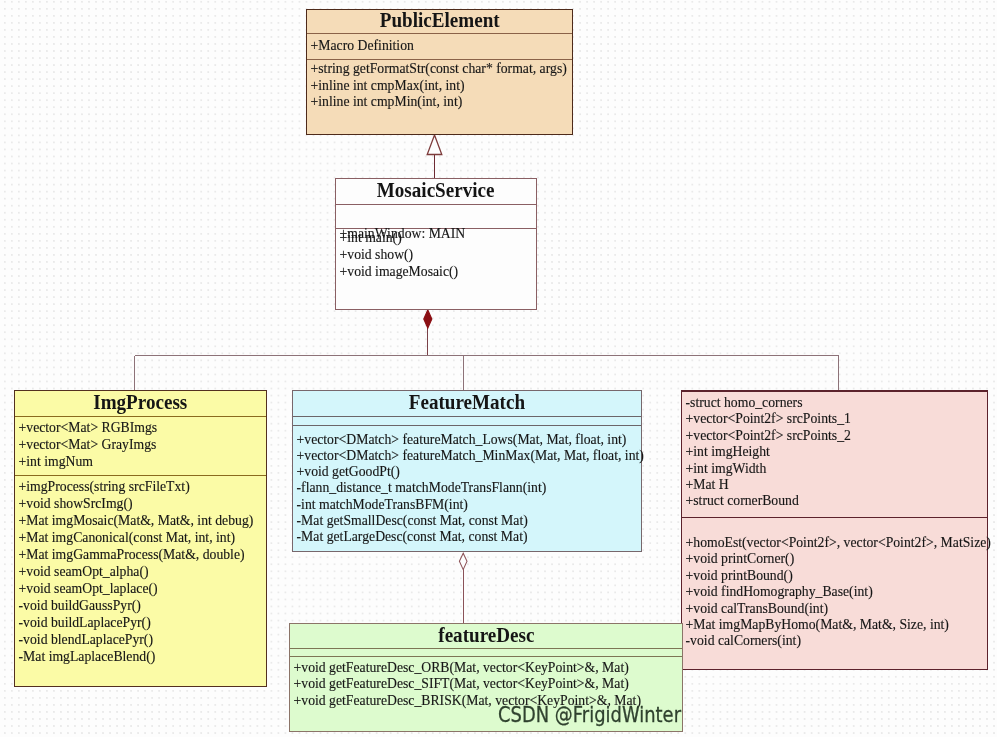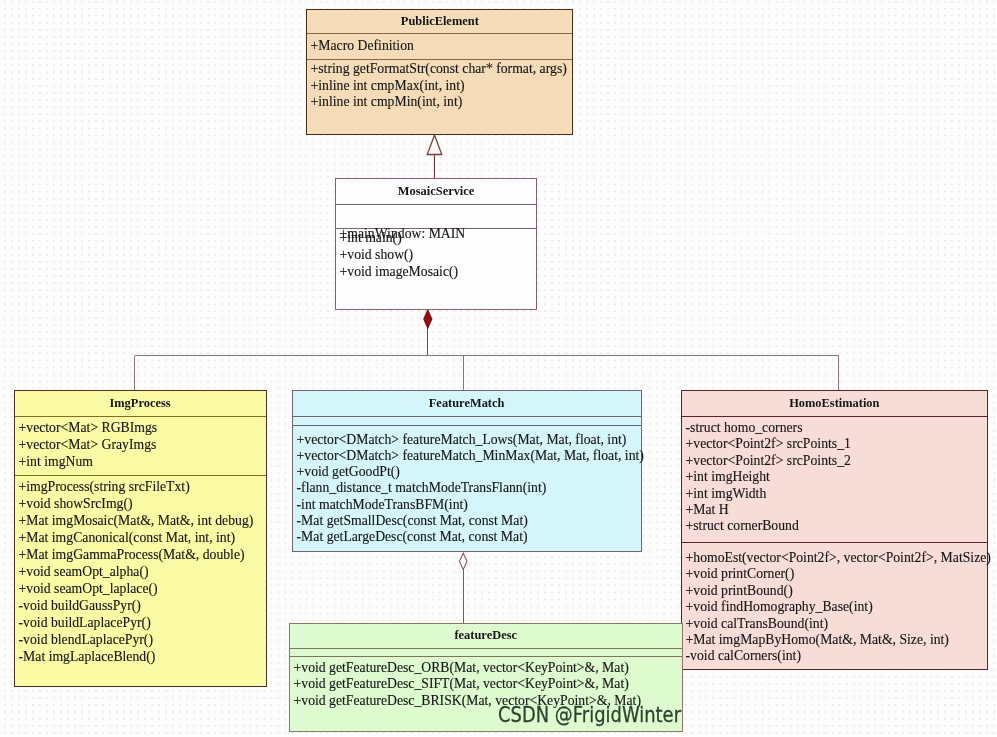--- a/index.html
+++ b/index.html
@@ -8,21 +8,21 @@
     width:997px;height:737px;overflow:hidden;
     background-color:#fdfdfd;
     background-image:radial-gradient(circle, #d8d8d8 0.5px, rgba(0,0,0,0) 0.75px);
     background-size:7.025px 7.045px;
     background-position:1.3px 5.3px;
     font-family:"Liberation Serif", serif;
     position:relative;
   }
   .uml{position:absolute;box-sizing:border-box;border:1.3px solid #5c3a24;}
   .uml .title{
-    text-align:center;font-weight:bold;font-size:13px;color:#151515;
+    text-align:center;font-weight:bold;font-size:20px;color:#151515;
     height:24px;line-height:24px;
   }
   .uml .title > span{display:inline-block;transform:scaleX(0.955) translateY(-0.6px);}
   .uml .sec{border-top:1.3px solid #5c3a24;box-sizing:border-box;}
   
   .uml .row{font-size:15.5px;color:#161616;line-height:inherit;white-space:nowrap;padding-left:4px;transform:scaleX(0.885);transform-origin:left center;-webkit-text-stroke:0.14px #161616;}
   svg.links{position:absolute;left:0;top:0;width:997px;height:737px;overflow:visible;}
   .wm{position:absolute;font-family:"DejaVu Sans",sans-serif;font-size:21px;color:rgba(38,56,38,0.95);-webkit-text-stroke:0.28px rgba(38,56,38,0.95);white-space:nowrap;transform:scaleX(0.854);transform-origin:left top;}
 </style>
 </head>
@@ -94,31 +94,30 @@
     <div class="row">+vector&lt;DMatch&gt; featureMatch_Lows(Mat, Mat, float, int)</div>
     <div class="row">+vector&lt;DMatch&gt; featureMatch_MinMax(Mat, Mat, float, int)</div>
     <div class="row">+void getGoodPt()</div>
     <div class="row">-flann_distance_t matchModeTransFlann(int)</div>
     <div class="row">-int matchModeTransBFM(int)</div>
     <div class="row">-Mat getSmallDesc(const Mat, const Mat)</div>
     <div class="row">-Mat getLargeDesc(const Mat, const Mat)</div>
   </div>
 </div>
 <div class="uml" style="left:681px;top:390px;width:307px;height:280px;background:#f8dcd8;border-color:#5c222c">
-  <div class="title" style="height:25px;line-height:25px"><span>HomoEstimation</span></div>
   <div class="sec attrs" style="height:126px;border-top-color:#5c222c;padding-top:2px;line-height:16.4px">
     <div class="row">-struct homo_corners</div>
     <div class="row">+vector&lt;Point2f&gt; srcPoints_1</div>
     <div class="row">+vector&lt;Point2f&gt; srcPoints_2</div>
     <div class="row">+int imgHeight</div>
     <div class="row">+int imgWidth</div>
     <div class="row">+Mat H</div>
     <div class="row">+struct cornerBound</div>
   </div>
-  <div class="sec meths" style="border-top-color:#5c222c;padding-top:6px;line-height:16.4px">
+  <div class="sec meths" style="border-top-color:#5c222c;padding-top:16px;line-height:16.4px">
     <div class="row">+homoEst(vector&lt;Point2f&gt;, vector&lt;Point2f&gt;, MatSize)</div>
     <div class="row">+void printCorner()</div>
     <div class="row">+void printBound()</div>
     <div class="row">+void findHomography_Base(int)</div>
     <div class="row">+void calTransBound(int)</div>
     <div class="row">+Mat imgMapByHomo(Mat&amp;, Mat&amp;, Size, int)</div>
     <div class="row">-void calCorners(int)</div>
   </div>
 </div>
 <div class="uml" style="left:289px;top:622.5px;width:394px;height:109px;background:#ddfbce;border-color:#8b7468">

